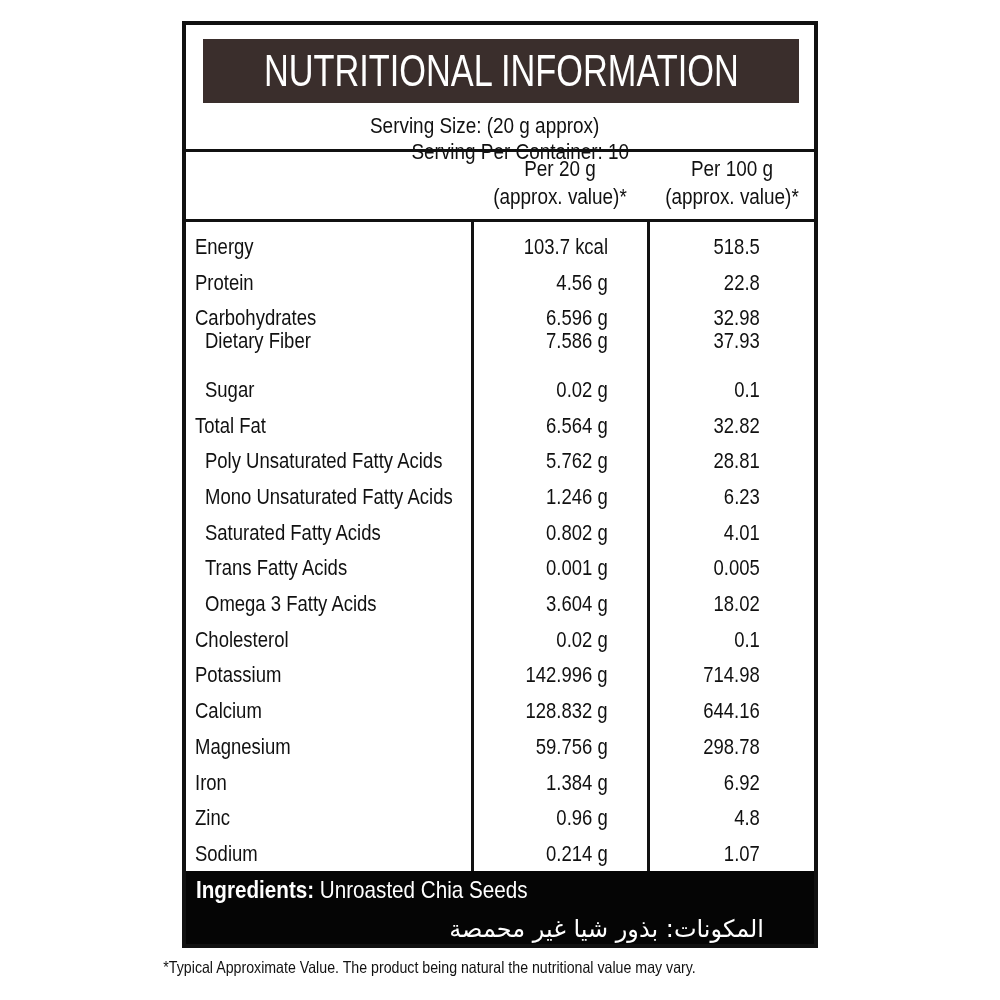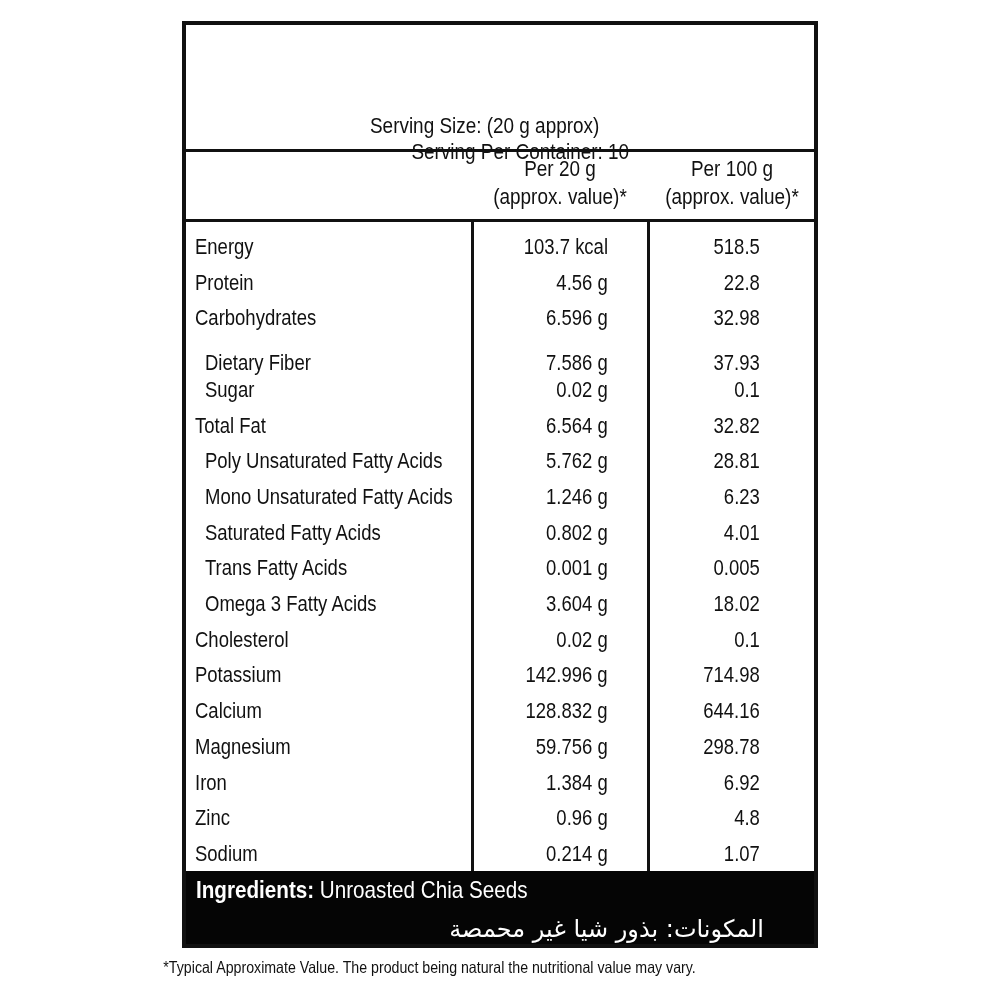--- a/index.html
+++ b/index.html
@@ -44,20 +44,23 @@
   .ing-ar { position:absolute; right:50px; top:36px; font-size:24px; direction:rtl; white-space:nowrap; font-family:"DejaVu Sans", sans-serif;margin-top:8px; }
   .footnote {
     position:absolute; left:0; width:860px; top:958px; text-align:center; font-size:16.5px;
   }
   .footnote span { display:inline-block; transform:scaleX(0.86); white-space:nowrap; }
 </style>
 </head>
 <body>
 
 <div class="panel">
+  <div class="title-bar">
+    <div class="title-text">NUTRITIONAL INFORMATION</div>
+  </div>
 
   <div class="serving-row">
     <span>Serving Size: (20 g approx)</span>
     <span class="right">Serving Per Container: 10</span>
   </div>
 
   <div class="hdiv" style="top:124px"></div>
 
   <div class="col-head" style="left:290px; width:168px;">
     <div>Per 20 g</div>
@@ -82,21 +85,21 @@
       <div class="row" style="top: 35.7px;">
         <span class="name">Protein</span>
         <span class="v1">4.56 g</span>
         <span class="v2">22.8</span>
       </div>
       <div class="row" style="top: 71.4px;">
         <span class="name">Carbohydrates</span>
         <span class="v1">6.596 g</span>
         <span class="v2">32.98</span>
       </div>
-      <div class="row sub" style="top: 116px;">
+      <div class="row sub" style="top: 94px;">
         <span class="name">Dietary Fiber</span>
         <span class="v1">7.586 g</span>
         <span class="v2">37.93</span>
       </div>
       <div class="row sub" style="top: 142.8px;">
         <span class="name">Sugar</span>
         <span class="v1">0.02 g</span>
         <span class="v2">0.1</span>
       </div>
       <div class="row" style="top: 179px;">

